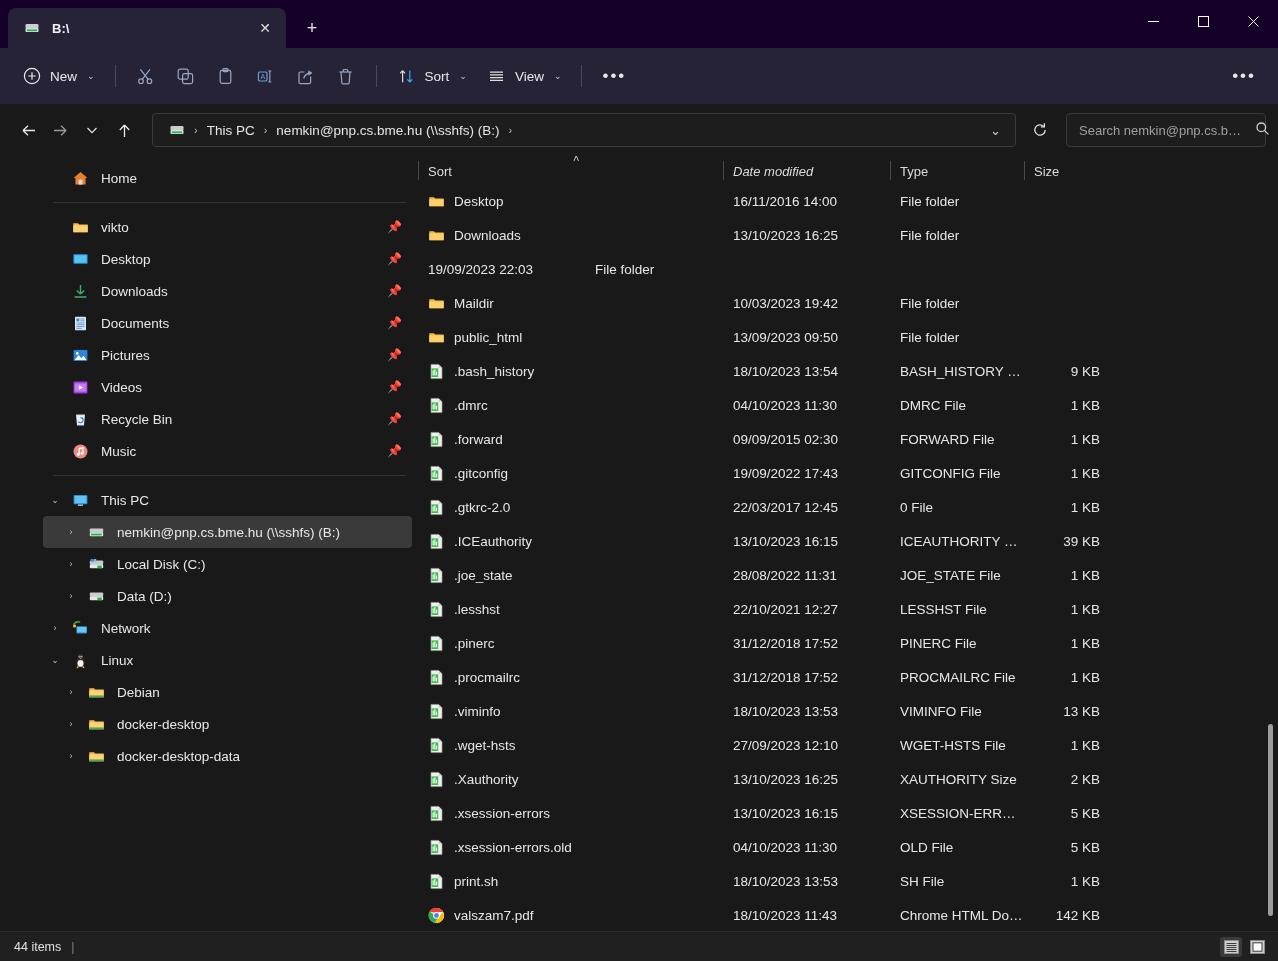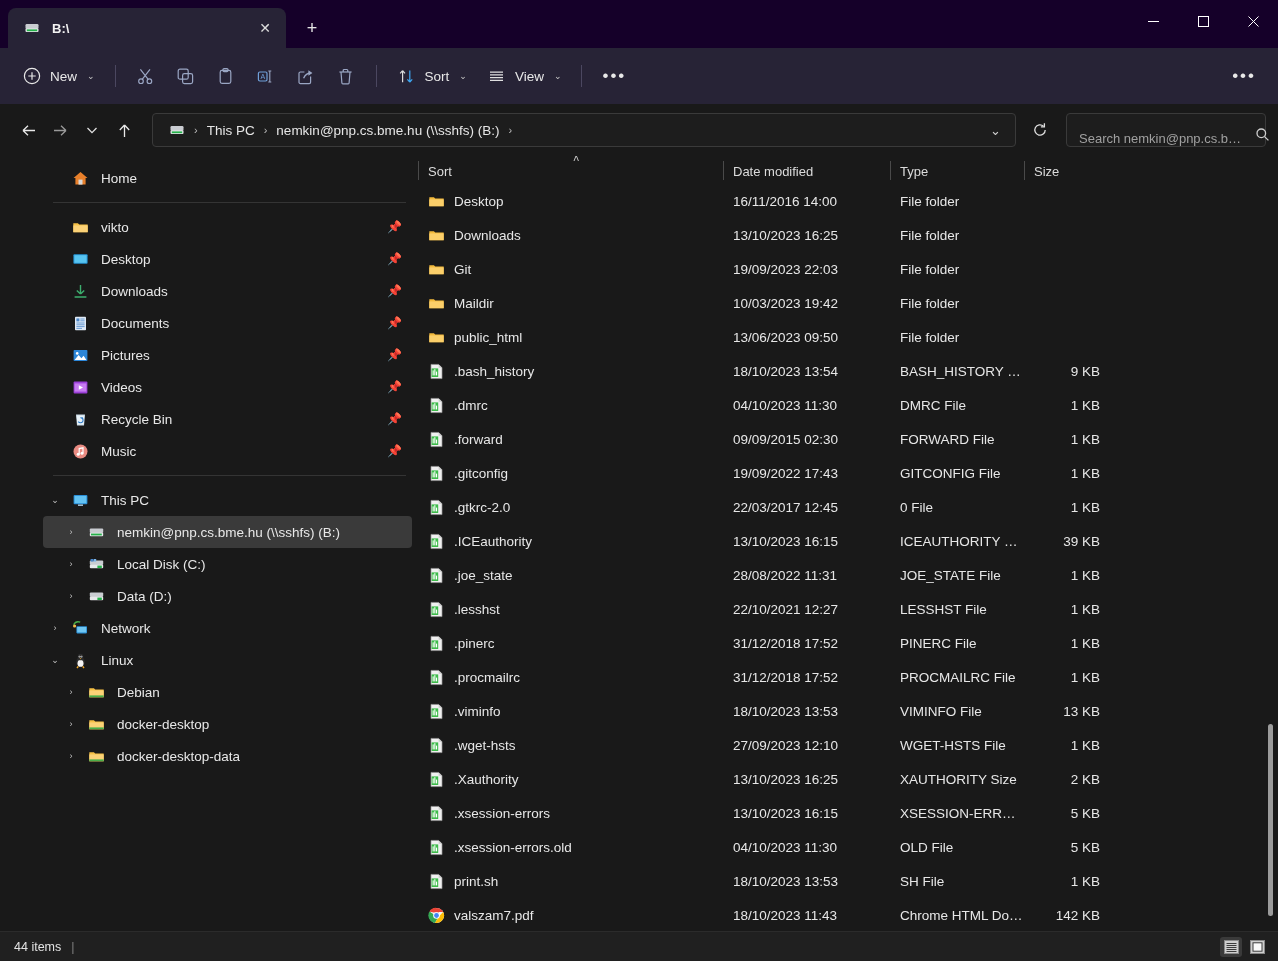--- a/index.html
+++ b/index.html
@@ -200,21 +200,21 @@
   }
 
   #searchbox {
     width: 200px;
     height: 34px;
     margin-left: 10px;
     background: #1d1d1d;
     border: 1px solid #3a3a3a;
     border-radius: 4px;
     display: flex;
-    align-items: flex-end;
+    align-items: center;
     padding: 0 8px 0 12px;
     flex: none;
   }
   #searchbox input {
     flex: 1;
     background: transparent;
     border: none;
     outline: none;
     color: #e6e6e6;
     font-size: 13px;
@@ -313,21 +313,21 @@
     display: flex;
     align-items: center;
   }
   .col .divider {
     position: absolute;
     left: 0; top: 3px;
     width: 1px; height: 19px;
     background: #4a4a4a;
   }
   .col-name { width: 305px; }
-  .col-date { width: 167px; }
+  .col-date { width: 167px; font-style: italic; }
   .col-type { width: 134px; }
   .col-size { width: 96px; }
   #sortmark {
     position: absolute;
     left: 155px;
     top: -4px;
     color: #cfcfcf;
     font-size: 11px;
   }
 
@@ -891,29 +891,20 @@
                   <path d="M1.3 6.4 h14.4 v6.8 h-14.4 Z" fill="#fbcf6a"></path>
                 </svg>
               </span>
               <span>Downloads</span>
             </div>
             <div class="fcell c-date">13/10/2023 16:25</div>
             <div class="fcell c-type">File folder</div>
             <div class="fcell c-size"></div>
           </div>
           <div class="frow">
-            <div class="fcell c-name">
-              <span style="display: flex;">
-                <svg class="ico" viewBox="0 0 17 17">
-                  <path d="M1.3 4.2 h4.6 l1.3 1.4 h8.5 v7.6 h-14.4 Z" fill="#f3ba3c"></path>
-                  <path d="M1.3 6.4 h14.4 v6.8 h-14.4 Z" fill="#fbcf6a"></path>
-                </svg>
-              </span>
-              <span>Git</span>
-            </div>
             <div class="fcell c-date">19/09/2023 22:03</div>
             <div class="fcell c-type">File folder</div>
             <div class="fcell c-size"></div>
           </div>
           <div class="frow">
             <div class="fcell c-name">
               <span style="display: flex;">
                 <svg class="ico" viewBox="0 0 17 17">
                   <path d="M1.3 4.2 h4.6 l1.3 1.4 h8.5 v7.6 h-14.4 Z" fill="#f3ba3c"></path>
                   <path d="M1.3 6.4 h14.4 v6.8 h-14.4 Z" fill="#fbcf6a"></path>
@@ -928,21 +919,21 @@
           <div class="frow">
             <div class="fcell c-name">
               <span style="display: flex;">
                 <svg class="ico" viewBox="0 0 17 17">
                   <path d="M1.3 4.2 h4.6 l1.3 1.4 h8.5 v7.6 h-14.4 Z" fill="#f3ba3c"></path>
                   <path d="M1.3 6.4 h14.4 v6.8 h-14.4 Z" fill="#fbcf6a"></path>
                 </svg>
               </span>
               <span>public_html</span>
             </div>
-            <div class="fcell c-date">13/06/2023 09:50</div>
+            <div class="fcell c-date">13/09/2023 09:50</div>
             <div class="fcell c-type">File folder</div>
             <div class="fcell c-size"></div>
           </div>
           <div class="frow">
             <div class="fcell c-name">
               <span style="display: flex;">
                 <svg class="ico" viewBox="0 0 17 17">
                   <path d="M3 1.4 h7.6 l3.4 3.4 v10.8 h-11 Z" fill="#f0f0f0" stroke="#9a9a9a" stroke-width="0.7"></path>
                   <path d="M10.6 1.4 v3.4 h3.4 Z" fill="#cdcdcd"></path>
                   <rect x="3.6" y="5.4" width="6.6" height="8.6" fill="#3dbb4a"></rect>

